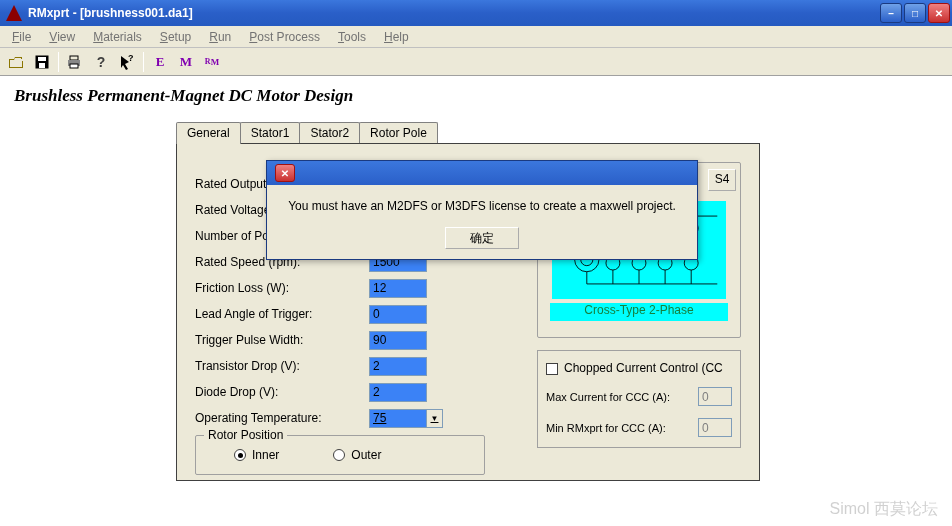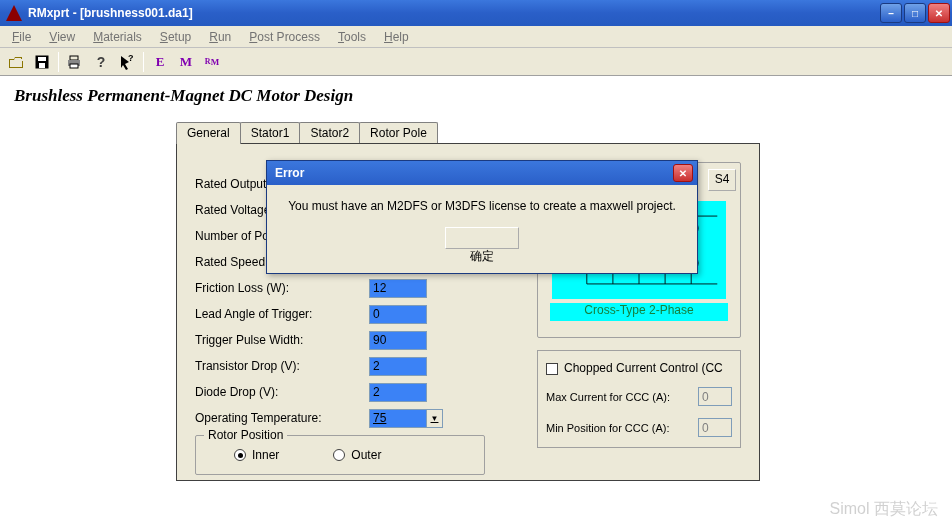--- a/index.html
+++ b/index.html
@@ -154,21 +154,21 @@
   background: linear-gradient(to bottom, #3b77dd, #2a5fc8);
   color: white;
   display:flex;
   align-items:center;
   padding: 0 4px 0 8px;
   font-weight: bold;
 }
 .error-dlg .dlg-title span { flex:1; }
 .error-dlg .dlg-body { padding: 14px 14px 10px; text-align:center; }
 .error-dlg .dlg-msg { margin-bottom: 14px; }
-.error-dlg .ok-btn { width:74px; height:22px; border:1px outset #fff; background:#ece9d8; display:inline-block; padding-top:20px; }
+.error-dlg .ok-btn { width:74px; height:22px; border:1px outset #fff; background:#ece9d8; display:inline-block; padding-top:2px; }
 
 .watermark { position:absolute; right:14px; bottom:6px; opacity:.3; font-size:16px; font-family: "Arial"; color:#666; }
 </style>
 </head>
 <body>
 
 <div class="titlebar">
   <div class="app-icon"></div>
   <div class="title">RMxprt - [brushness001.da1]</div>
   <div class="win-buttons">
@@ -341,32 +341,31 @@
           </div>
           <div class="circuit-caption">Cross-Type 2-Phase</div>
         </div>
         <div class="ccc-box">
           <div><span class="checkbox"></span><span>Chopped Current Control (CC</span></div>
           <div class="ccc-row2">
               <div class="lbl">Max Current for CCC (A):</div>
               <input class="text-input readonly" style="width: 34px;" readonly="" value="0">
             </div>
           <div class="ccc-row2">
-              <div class="lbl">Min Position for CCC (A):</div>
+              <div class="lbl">Min RMxprt for CCC (A):</div>
               <input class="text-input readonly" style="width: 34px;" readonly="" value="0">
             </div>
         </div>
       </div>
     </div>
   </div>
 </div>
 
 <div class="error-dlg">
   <div class="dlg-title">
-    <span>Error</span>
     <div class="win-btn close" style="width:20px;height:18px;">✕</div>
   </div>
   <div class="dlg-body">
     <div class="dlg-msg">You must have an M2DFS or M3DFS license to create a maxwell project.</div>
     <div class="ok-btn">确定</div>
   </div>
 </div>
 
 <div class="watermark">Simol 西莫论坛</div>
 

